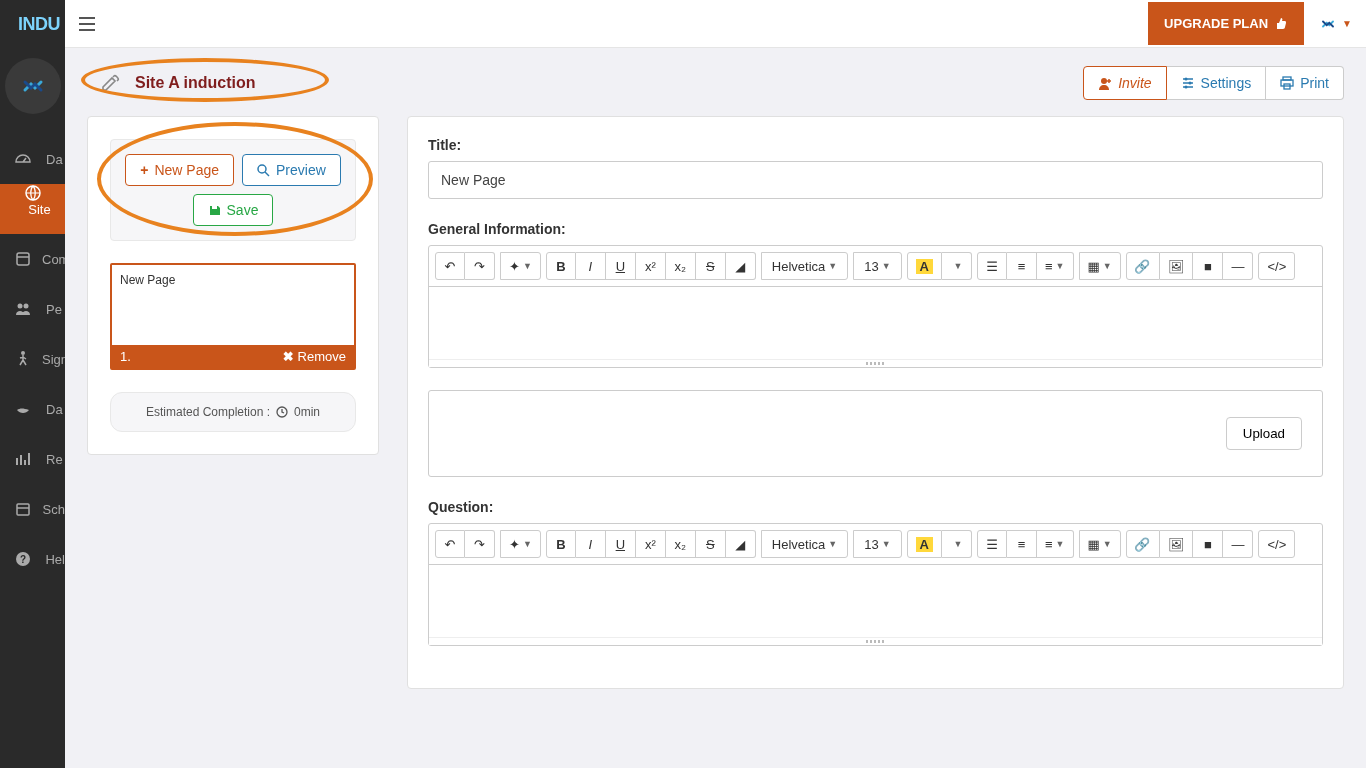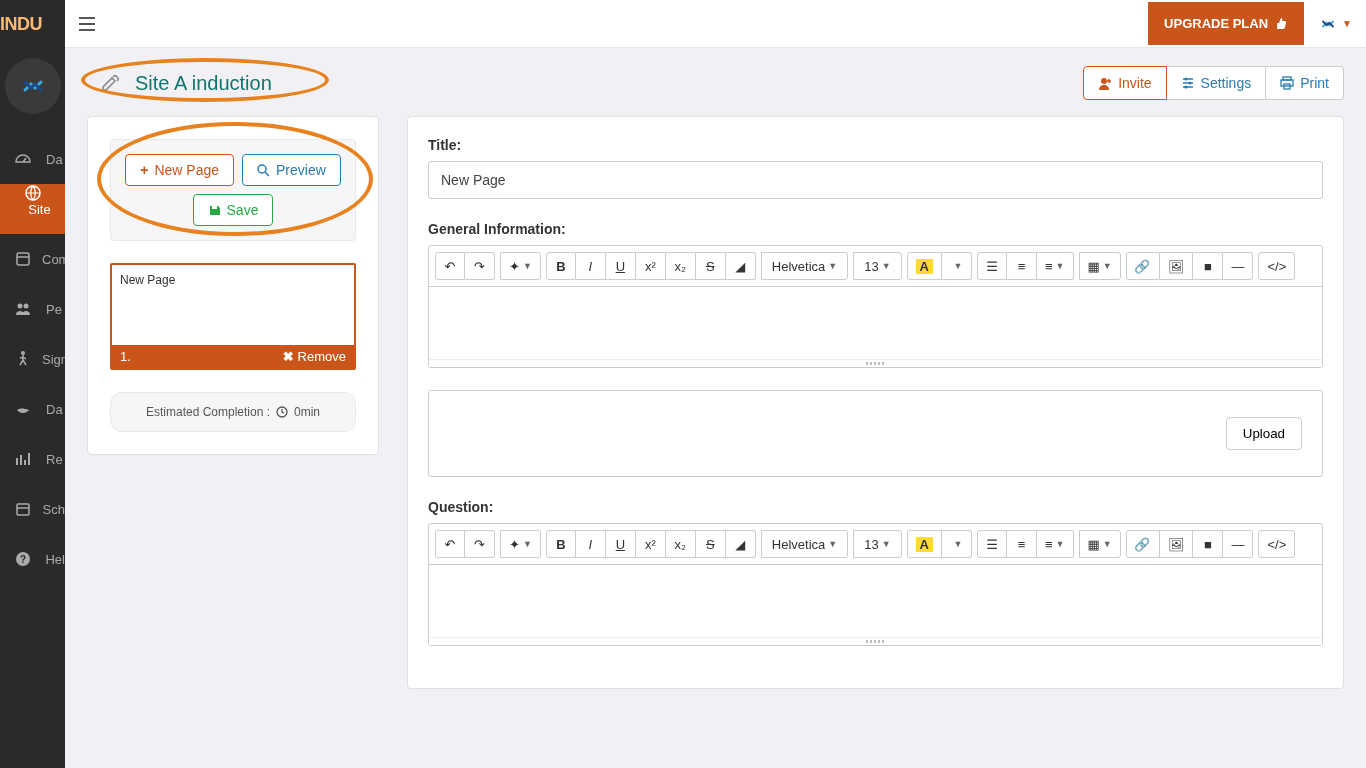--- a/index.html
+++ b/index.html
@@ -1,48 +1,48 @@
 <!DOCTYPE html>
 <html><head>
 <meta charset="utf-8">
 <style>
 * { box-sizing: border-box; margin: 0; padding: 0; }
 body { font-family: -apple-system, BlinkMacSystemFont, "Segoe UI", Helvetica, Arial, sans-serif; font-size: 14px; color: #333; background: #fff; width: 1366px; height: 768px; overflow: hidden; position: relative; }
 
 
 .sidebar-dark { position: absolute; left: 0; top: 0; width: 65px; height: 768px; background: #2a2a2a; color: #aaa; z-index: 10; }
-.sidebar-dark .logo { height: 48px; display: flex; align-items: center; color: #fdba74; font-weight: 800; font-size: 18px; letter-spacing: -0.5px; overflow: hidden; }
+.sidebar-dark .logo { height: 48px; display: flex; align-items: center; padding-left: 18px; color: #7dd3fc; font-weight: 800; font-size: 18px; letter-spacing: -0.5px; overflow: hidden; }
 .sidebar-dark .round-logo { width: 56px; height: 56px; border-radius: 50%; background: #3a3a3a; margin: 10px auto 20px; display: flex; align-items: center; justify-content: center; }
 .sidebar-dark .round-logo svg { width: 32px; height: 32px; }
 .sidebar-dark .nav { list-style: none; }
 .sidebar-dark .nav li { height: 50px; display: flex; align-items: center; padding-left: 14px; color: #aaa; font-size: 13px; white-space: nowrap; overflow: hidden; }
 .sidebar-dark .nav li.active { background: #c9551a; color: #fff; flex-direction: column; }
 .sidebar-dark .nav li .icon { width: 22px; margin-right: 10px; display: inline-flex; }
 
 
 .topbar { position: absolute; left: 65px; right: 0; top: 0; height: 48px; background: #fff; border-bottom: 1px solid #e5e5e5; display: flex; align-items: center; padding: 0 14px; z-index: 5; }
 .hamburger { cursor: pointer; color: #555; }
 .topbar-right { margin-left: auto; display: flex; align-items: center; gap: 14px; }
 .upgrade-btn { background: #c9551a; color: #fff; font-weight: 700; padding: 14px 16px; font-size: 13px; cursor: pointer; display: flex; align-items: center; gap: 6px; }
 .logo-mini { display: flex; align-items: center; gap: 4px; cursor: pointer; }
 
 
 .main { position: absolute; left: 65px; right: 0; top: 48px; bottom: 0; background: #f1f1f5; padding: 18px 22px; overflow: auto; }
 
 .page-header { display: flex; align-items: center; margin-bottom: 16px; }
 .page-title-wrap { position: relative; display: flex; align-items: center; gap: 14px; padding: 4px 26px 4px 12px; }
 .page-title-wrap .icon { color: #888; }
-.page-title-wrap h1 { font-size: 20px; font-weight: 400; color: #0f766e; }
+.page-title-wrap h1 { font-size: 16px; font-weight: 700; color: #7f1d1d; }
 .annotation-circle { position: absolute; border: 4px solid #e8821f; border-radius: 50%; pointer-events: none; }
 .circle1 { left: -6px; top: -10px; width: 248px; height: 44px; border-radius: 50% / 50%; }
 
 .header-actions { margin-left: auto; display: flex; }
 .header-actions .btn { border: 1px solid #ccc; background: #fff; padding: 8px 14px; font-size: 14px; cursor: pointer; display: flex; align-items: center; gap: 6px; }
 .header-actions .btn:not(:first-child) { border-left: none; }
-.header-actions .btn:first-child { border-radius: 4px 0 0 4px; }
+.header-actions .btn:first-child { border-radius: 4px 0 0 4px; font-style: italic; }
 .header-actions .btn:last-child { border-radius: 0 4px 4px 0; }
 .btn-invite { color: #c9551a; border-color: #c9551a !important; }
 .btn-settings { color: #2a7ab0; }
 .btn-print { color: #2a7ab0; }
 
 .content-row { display: flex; gap: 28px; align-items: flex-start; }
 
 
 .left-panel { width: 292px; background: #fff; border: 1px solid #e0e0e0; border-radius: 4px; padding: 22px; position: relative; }
 .left-actions { background: #f6f6f8; border: 1px solid #e8e8e8; border-radius: 4px; padding: 14px 10px; display: flex; flex-wrap: wrap; gap: 8px; justify-content: center; position: relative; }

